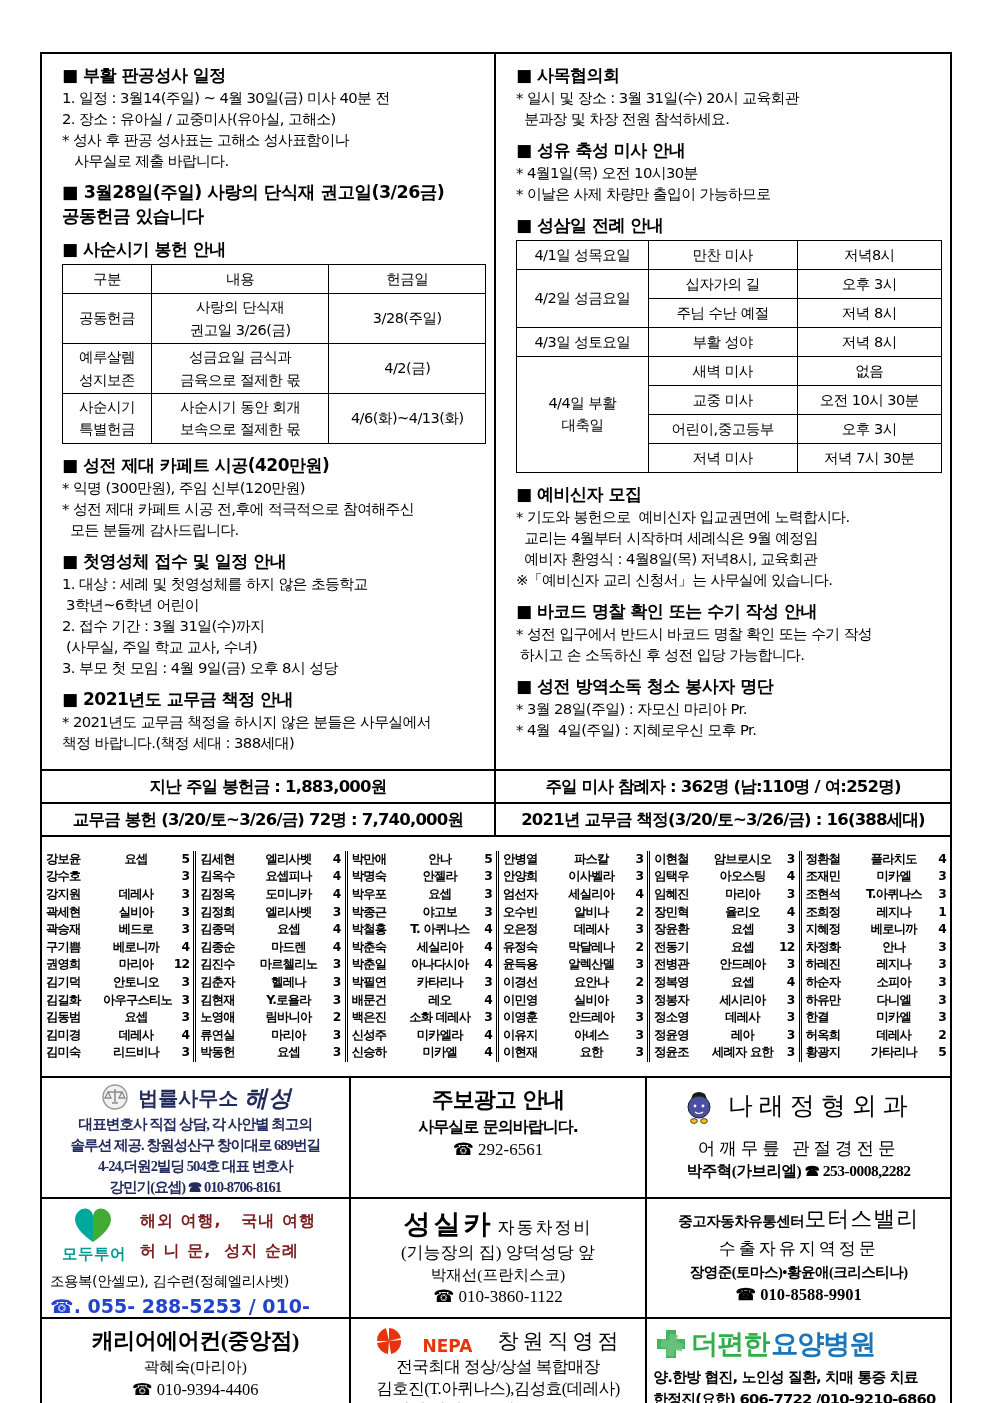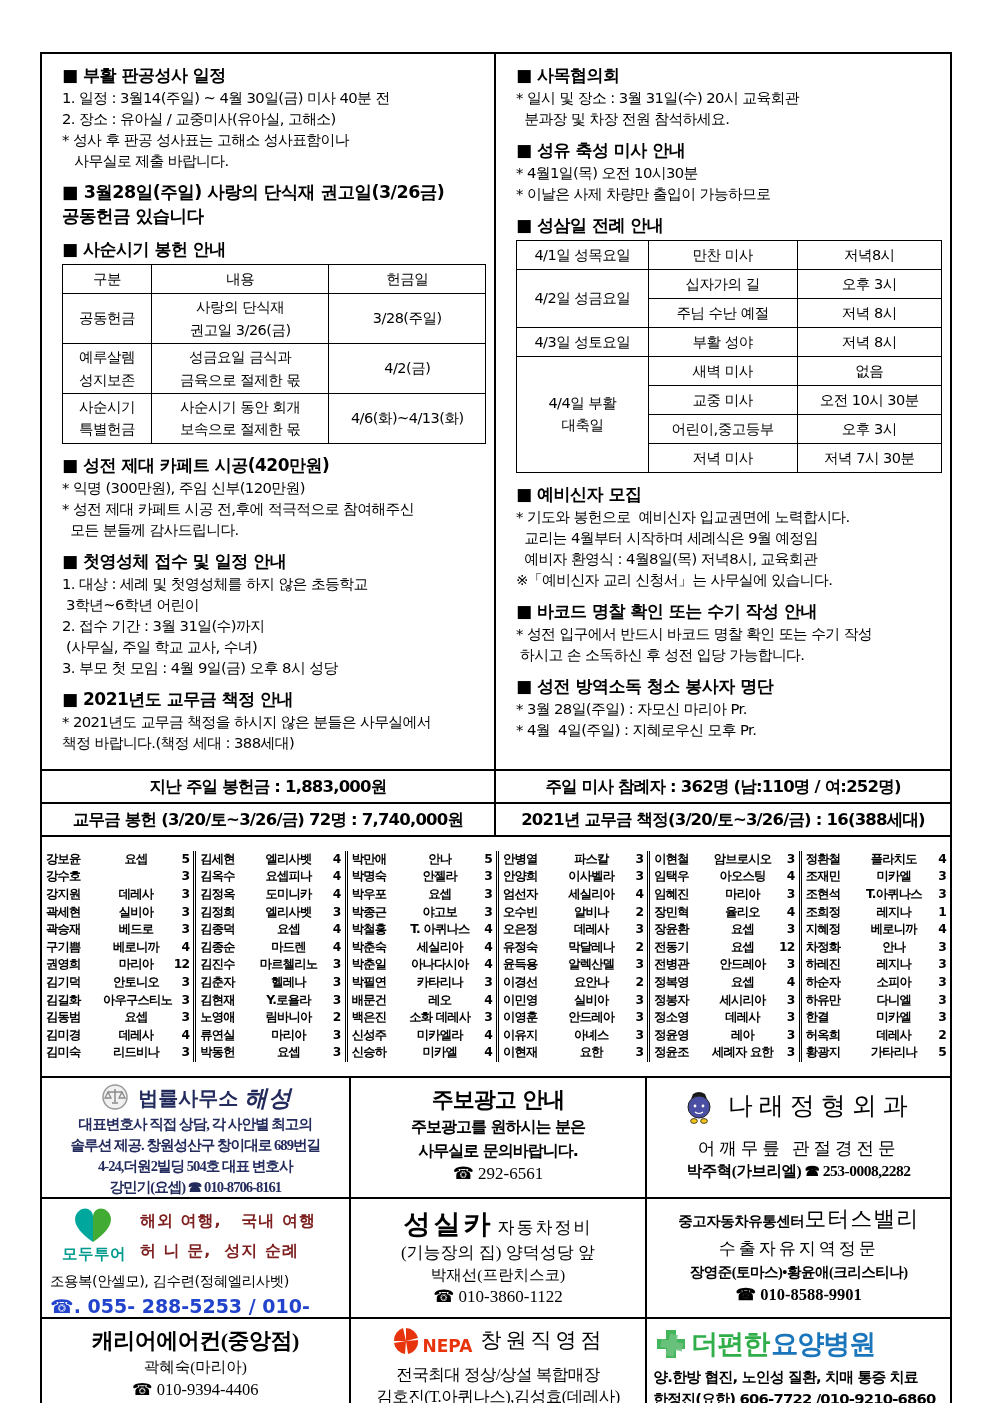--- a/index.html
+++ b/index.html
@@ -76,21 +76,21 @@
   .motors .l1 .small{font-size:14.5px;font-weight:bold;letter-spacing:-0.5px;}
   .motors .l1 .big{font-size:22px;letter-spacing:1px;}
   .motors .l2{font-size:17px;letter-spacing:3px;margin:3px 0;}
   .motors .l3{font-size:14.5px;font-weight:bold;letter-spacing:-0.5px;}
   .motors .l4{font-size:16.5px;font-weight:bold;margin-top:3px;}
 
   .carrier .t{font-size:22px;font-weight:bold;letter-spacing:-0.5px;margin-top:2px;}
   .carrier .ln2{font-size:15.5px;line-height:1.45;}
   .carrier .ph{font-size:16.5px;}
 
-  .nepa .t{display:flex;align-items:flex-start;justify-content:center;gap:8px;margin:2px 0 8px 0;}
+  .nepa .t{display:flex;align-items:center;justify-content:center;gap:25px;margin:2px 0 0 0;}
   .nepa .brand{color:#e8340c;font-weight:bold;font-size:17px;font-family:"DejaVu Sans",sans-serif;letter-spacing:0px;margin-left:-6px;align-self:flex-end;}
   .nepa .nm{font-size:21px;letter-spacing:4px;}
   .nepa .ln2{font-size:16.5px;letter-spacing:-0.5px;line-height:1.32;}
 
   .hosp{text-align:left;font-family:"DejaVu Sans",sans-serif;}
   .hosp .t{display:flex;align-items:center;gap:2px;margin:2px 0 4px 0;}
   .hosp .n1{color:#2fae4a;font-weight:bold;font-size:27px;letter-spacing:-1px;}
   .hosp .n2{color:#1b75bb;font-weight:bold;font-size:27px;letter-spacing:-1px;}
   .hosp .ln2{font-weight:bold;font-size:14.8px;letter-spacing:-0.8px;line-height:1.5;}
   svg{display:block;}
@@ -672,21 +672,20 @@
       <div class="lawlines">
         <div class="ln2">대표변호사 직접 상담, 각 사안별 최고의</div>
         <div class="ln2">솔루션 제공. 창원성산구 창이대로 689번길</div>
         <div class="ln2">4-24,더원2빌딩 504호  대표 변호사</div>
         <div class="ln2">강민기(요셉) ☎ 010-8706-8161</div>
       </div>
     </div>
 
     <div class="ad jubo">
       <div class="t">주보광고 안내</div>
-      <div class="ln2">주보광고를 원하시는 분은</div>
       <div class="ln2">사무실로 문의바랍니다.</div>
       <div class="ph">☎ 292-6561</div>
     </div>
 
     <div class="ad narae">
       <div class="t">
         <span>
           <svg width="30" height="38" viewBox="0 0 30 38">
             <ellipse cx="15" cy="20" rx="11" ry="11" fill="#4a4fa3" stroke="#222" stroke-width="1"></ellipse>
             <path d="M7 12q8-6 16 0 l-2-5q-6-4-12 0z" fill="#1a1a1a"></path>

